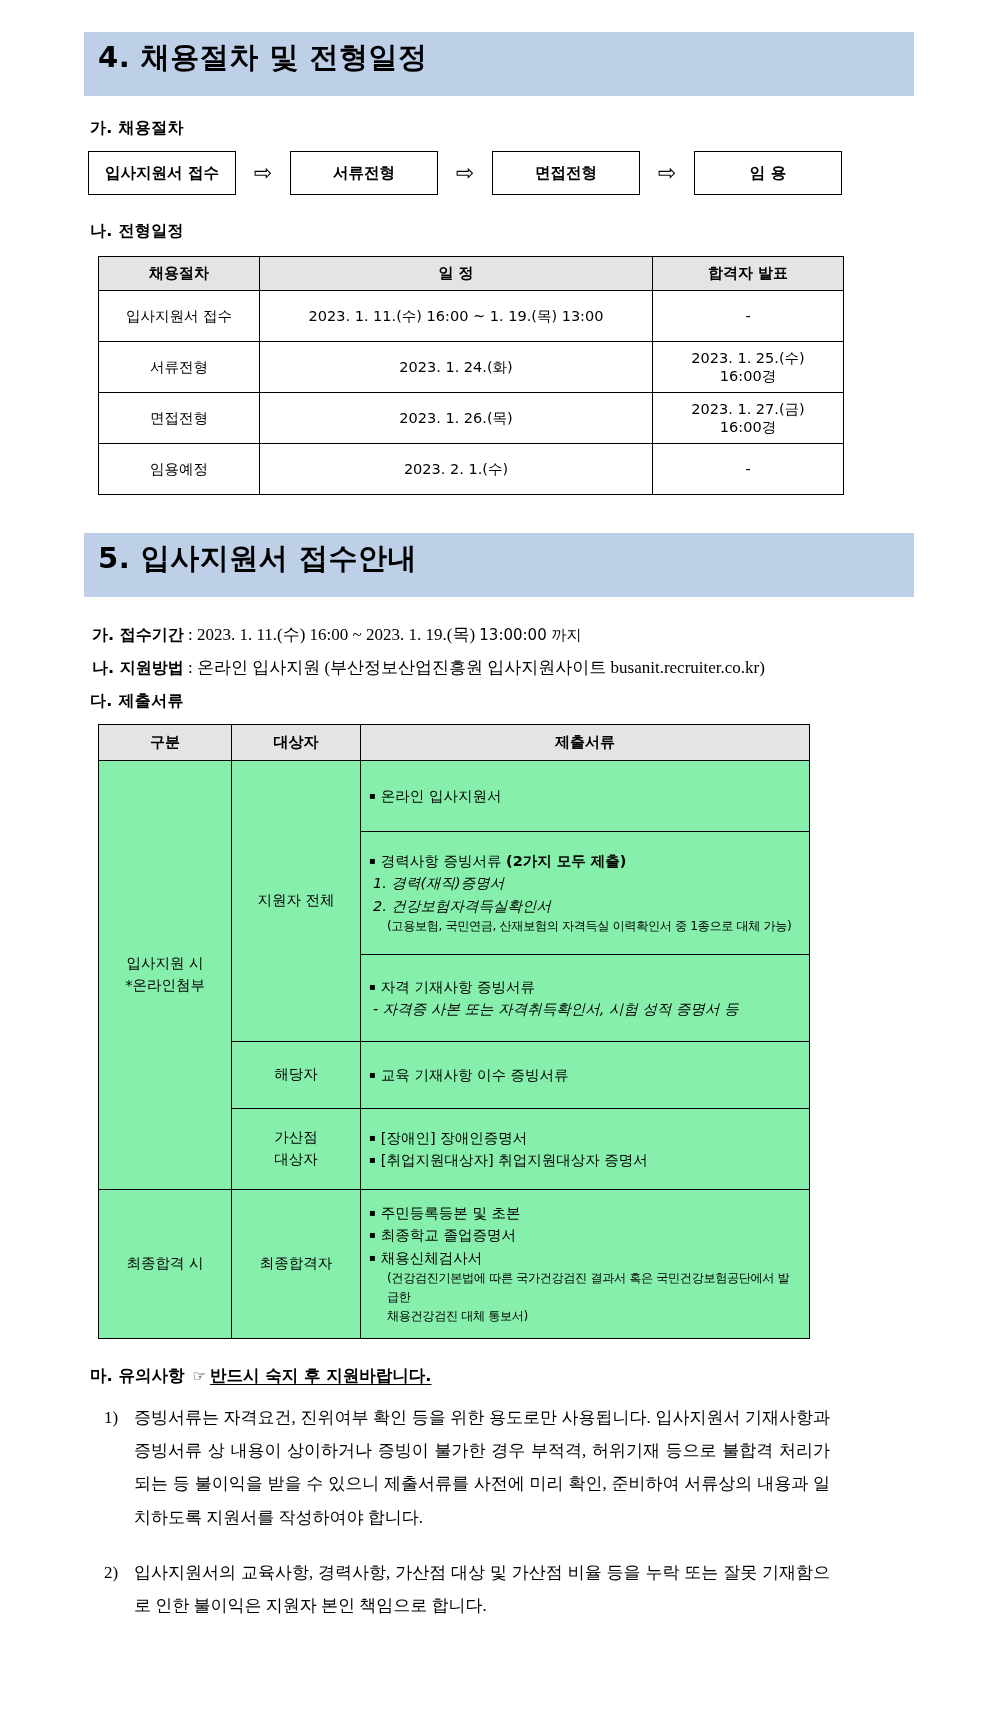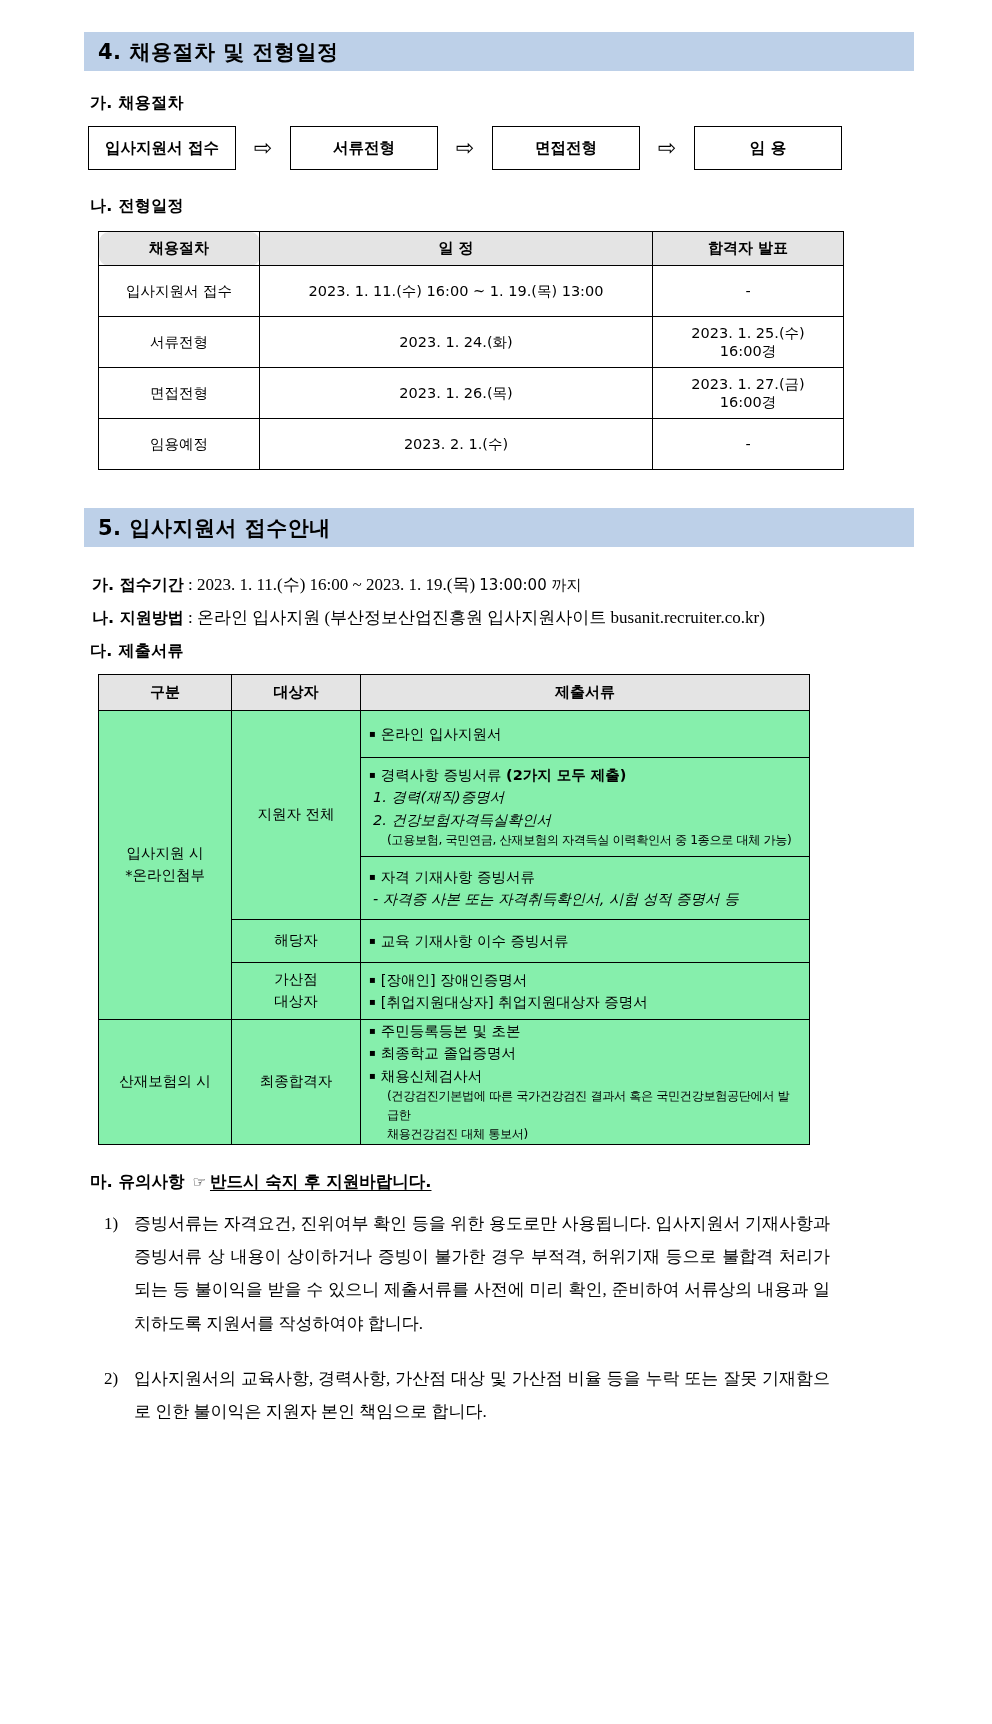--- a/index.html
+++ b/index.html
@@ -19,24 +19,24 @@
     min-height: 1724px;
     box-sizing: border-box;
     padding: 0;
     position: relative;
   }
 
   
   .section-band {
     background: #bdd0e8;
     margin: 0 78px 0 84px;
-    padding: 6px 0 5px 14px;
-    font-family: "DejaVu Sans", sans-serif;
-    font-weight: bold;
-    font-size: 21px;
+    padding: 6px 0 18px 14px;
+    font-family: "DejaVu Sans", sans-serif;
+    font-weight: bold;
+    font-size: 29px;
     letter-spacing: 0.5px;
     color: #000;
   }
 
   
   .sub-head {
     font-family: "DejaVu Sans", sans-serif;
     font-weight: bold;
     font-size: 16px;
     margin: 0 0 0 90px;
@@ -87,21 +87,21 @@
     text-align: center;
   }
   table.doc-table thead th {
     background: #e4e4e4;
     font-weight: bold;
     font-size: 15px;
     padding: 7px 6px;
   }
 
   
-  .sched-c1 { width: 148px; border-radius: 10px; }
+  .sched-c1 { width: 148px; }
   .sched-c2 { width: 380px; }
   .sched-c3 { width: 178px; }
   .sched-row td { height: 42px; }
 
   .two-line { line-height: 1.25; }
 
   
   .note-line {
     margin: 22px 0 0 84px;
     font-family: "DejaVu Sans", sans-serif;
@@ -139,21 +139,21 @@
     border: 1px solid #000;
     background: #e4e4e4;
     font-weight: bold;
     font-size: 15px;
     padding: 8px 4px;
     text-align: center;
   }
   table.subm-table td {
     border: 1px solid #000;
     font-size: 14.5px;
-    padding: 0 8px;
+    padding: 12px 8px;
     vertical-align: middle;
   }
   .col-gubun { width: 116px; text-align: center; }
   .col-target { width: 112px; text-align: center; }
   .col-docs { text-align: left; }
   .docs-cell { line-height: 1.55; }
   .bullet::before {
     content: "\25AA";
     font-size: 10px;
     vertical-align: 2px;
@@ -325,21 +325,21 @@
           <div>가산점</div>
           <div>대상자</div>
         </td>
         <td class="col-docs docs-cell" style="height:56px">
           <div class="bullet">[장애인] 장애인증명서</div>
           <div class="bullet">[취업지원대상자] 취업지원대상자 증명서</div>
         </td>
       </tr>
 
       <tr>
-        <td class="col-gubun center-v">산재보험의 시</td>
+        <td class="col-gubun center-v">최종합격 시</td>
         <td class="col-target center-v">최종합격자</td>
         <td class="col-docs docs-cell" style="height:118px">
           <div class="bullet">주민등록등본 및 초본</div>
           <div class="bullet">최종학교 졸업증명서</div>
           <div class="bullet">채용신체검사서</div>
           <div class="sub-indent2 small-note">(건강검진기본법에 따른 국가건강검진 결과서 혹은 국민건강보험공단에서 발급한</div>
           <div class="sub-indent2 small-note"> 채용건강검진 대체 통보서)</div>
         </td>
       </tr>
     </tbody>

